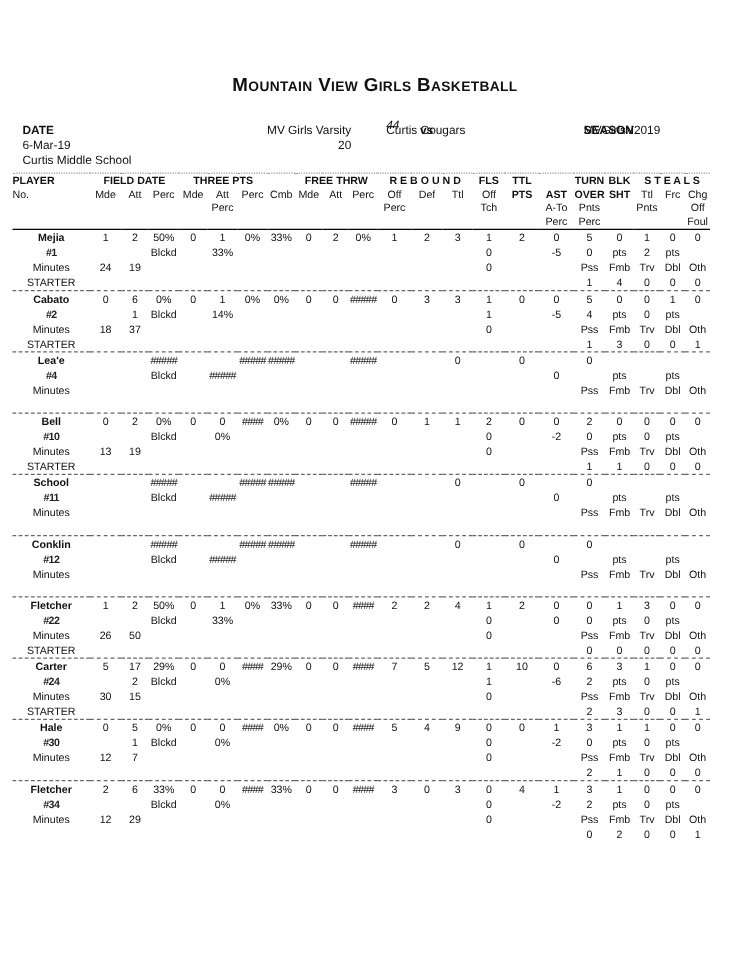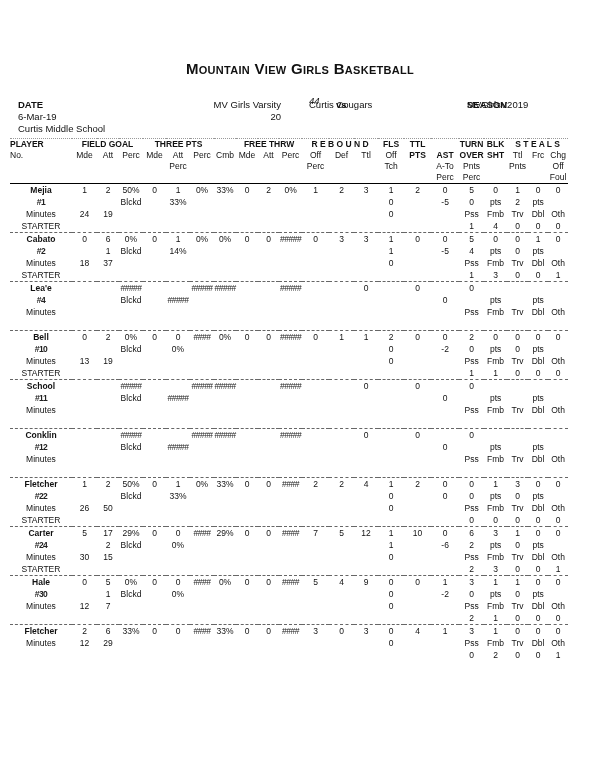--- a/index.html
+++ b/index.html
@@ -67,21 +67,21 @@
       <col style="width:28px">
         <col style="width:25px">
         <col style="width:23px">
         <col style="width:21px">
       <col style="width:20px">
         <col style="width:20px">
     </colgroup>
     <thead>
       <tr class="hA">
         <td class="b tl pl8">PLAYER</td>
-        <td class="b" colspan="3">FIELD GOAL</td>
+        <td class="b" colspan="3">FIELD DATE</td>
         <td class="b" colspan="3">THREE PTS</td>
         <td></td>
         <td class="b" colspan="3">FREE THRW</td>
         <td class="b" colspan="3">R E B O U N D</td>
         <td class="b">FLS</td>
         <td class="b">TTL</td>
         <td></td>
         <td class="b">TURN</td>
         <td class="b">BLK</td>
         <td class="b" colspan="3">S T E A L S</td>
@@ -1042,20 +1042,44 @@
           <td>0</td>
           <td>4</td>
           <td>1</td>
           <td>3</td>
           <td>1</td>
           <td>0</td>
           <td>0</td>
           <td>0</td>
         </tr>
         <tr>
+          <td class="namecol name-l2 hash">#34</td>
+          <td></td>
+          <td></td>
+          <td>Blckd</td>
+          <td></td>
+          <td>0%</td>
+          <td></td>
+          <td></td>
+          <td></td>
+          <td></td>
+          <td></td>
+          <td></td>
+          <td></td>
+          <td></td>
+          <td>0</td>
+          <td></td>
+          <td>-2</td>
+          <td>2</td>
+          <td>pts</td>
+          <td>0</td>
+          <td>pts</td>
+          <td></td>
+        </tr>
+        <tr>
           <td class="namecol name-l3">Minutes</td>
           <td>12</td>
           <td>29</td>
           <td></td>
           <td></td>
           <td></td>
           <td></td>
           <td></td>
           <td></td>
           <td></td>

